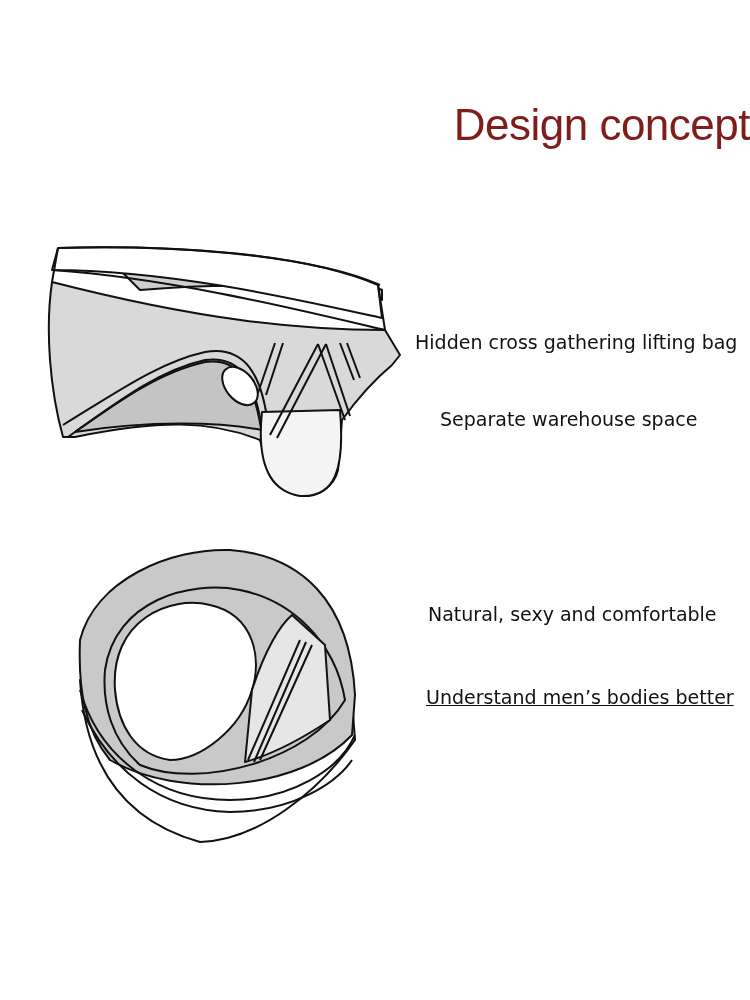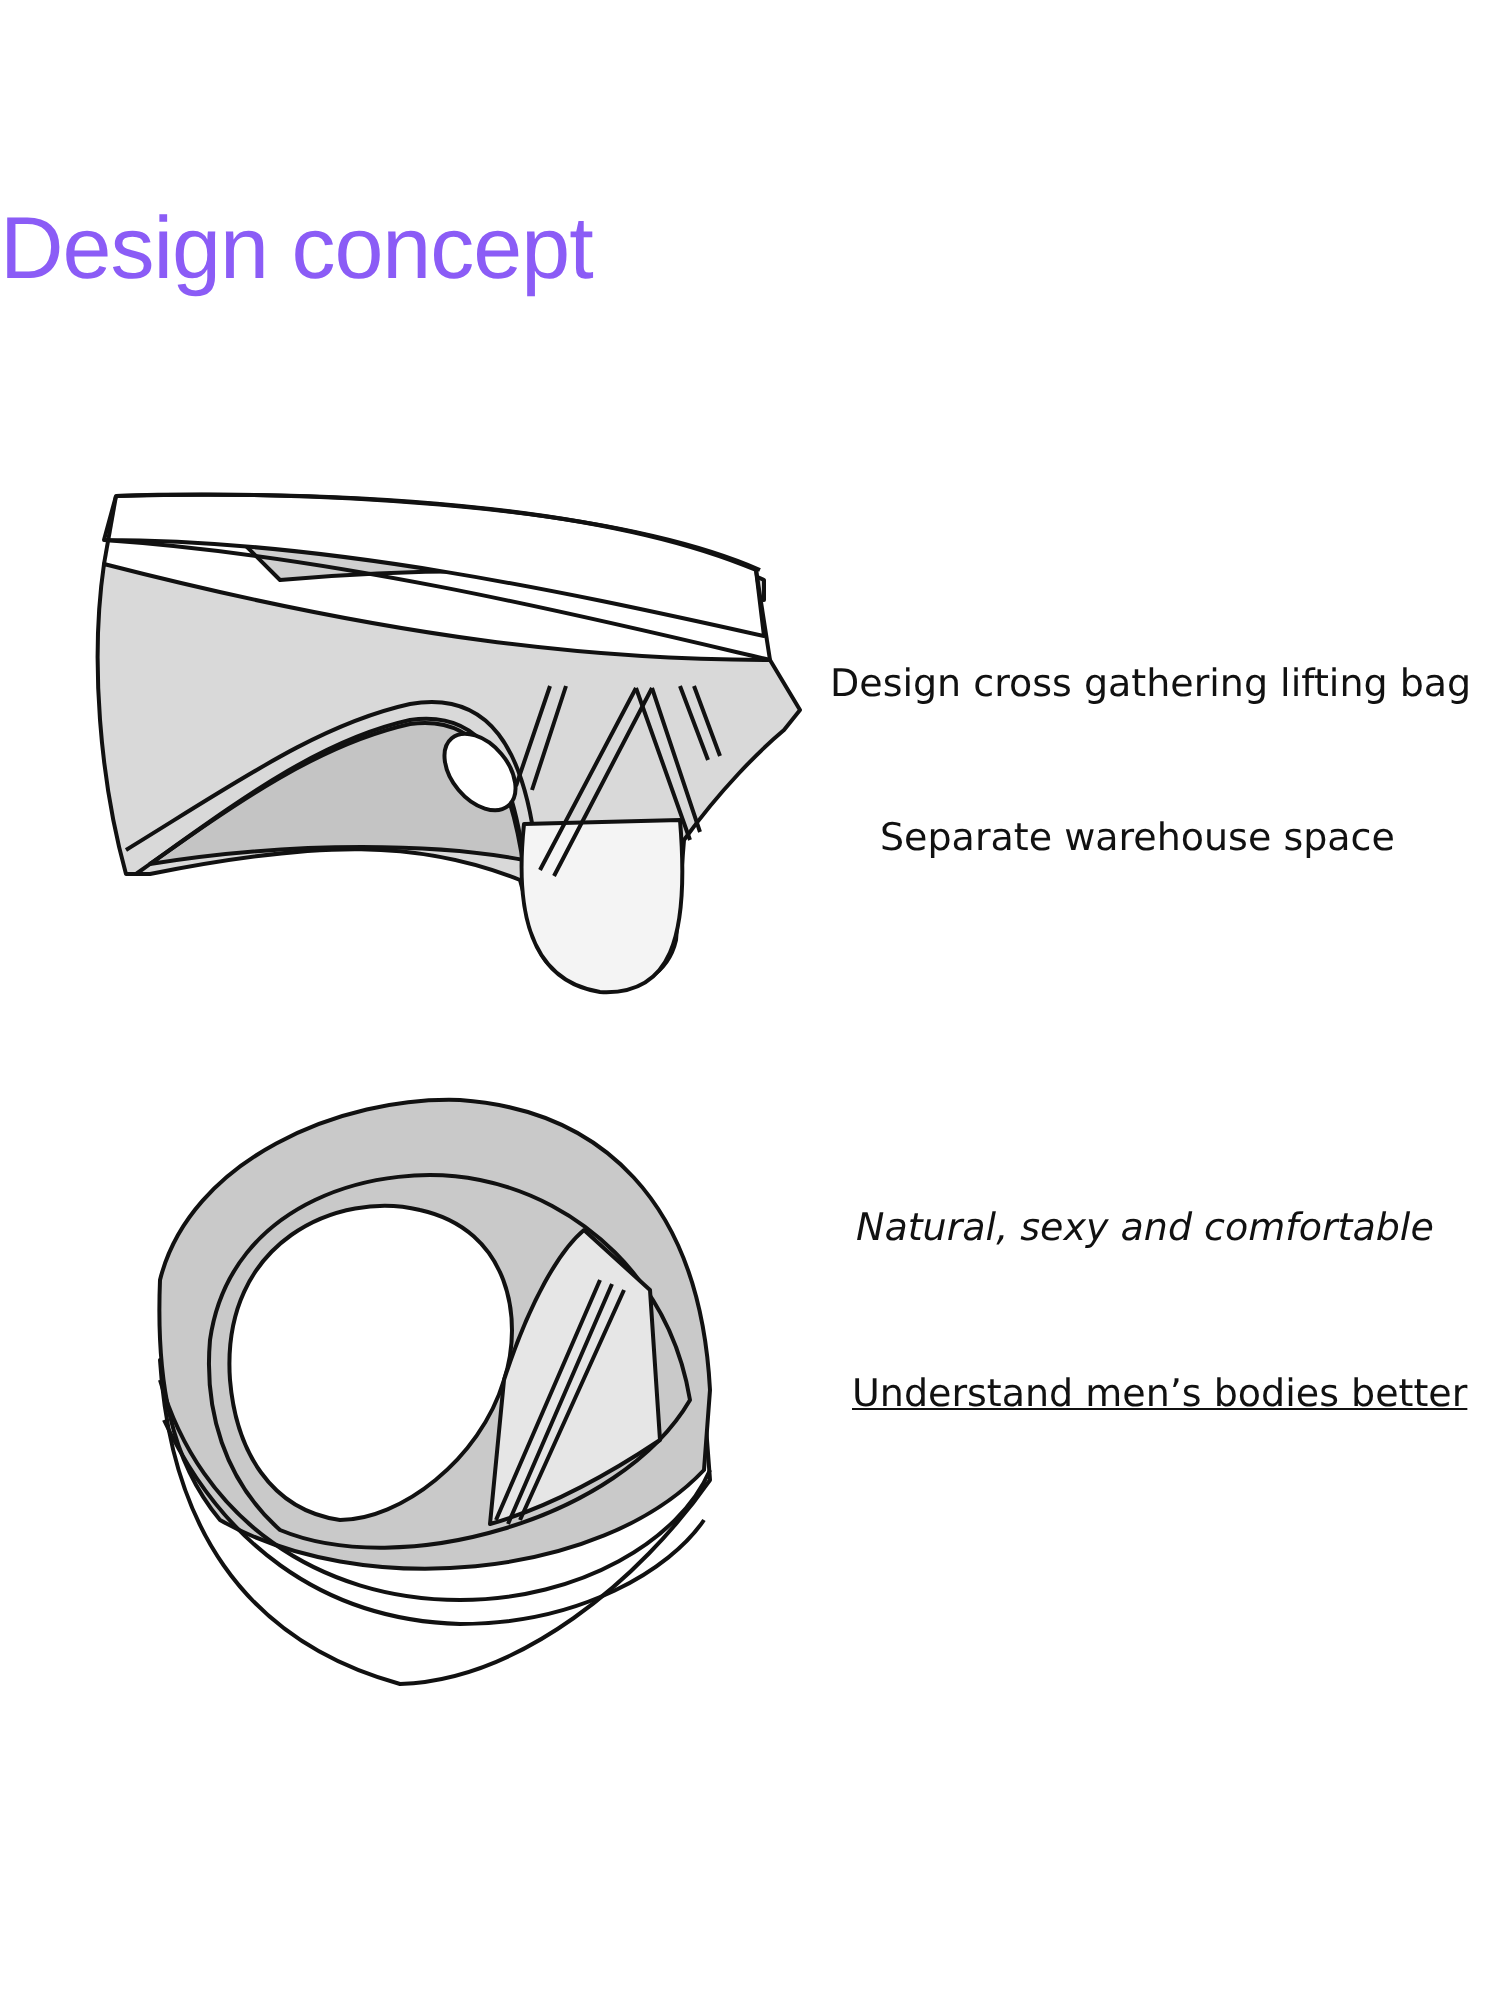--- a/index.html
+++ b/index.html
@@ -1,19 +1,19 @@
 <!DOCTYPE html>
 <html><head>
 <meta charset="utf-8">
 <style>
   html, body { margin:0; padding:0; background:#ffffff; }
   body { width:750px; height:1000px; position:relative; overflow:hidden;
          font-family:"Liberation Sans", sans-serif; color:#111; }
-  .title { position:absolute; left:0; width:750px; top:100px; text-align:left;
-           font-family:"Liberation Sans", sans-serif; font-size:44px; font-weight:400; color:#8b5cf6; letter-spacing:-0.5px; }
+  .title { position:absolute; left:0; width:750px; top:100px; text-align:right;
+           font-family:"Liberation Sans", sans-serif; font-size:44px; font-weight:400; color:#7f1d1d; letter-spacing:-0.5px; }
   .label { position:absolute; font-family:"DejaVu Sans", sans-serif; font-size:19px; color:#111; white-space:nowrap; }
   .illus { position:absolute; }
 </style>
 </head>
 <body>
 
 <div class="title">Design concept</div>
 
 <svg class="illus" style="left:40px; top:235px;" width="390" height="275" viewBox="40 235 390 275">
   <g stroke="#111" stroke-width="2" stroke-linejoin="round" fill="none">
@@ -56,16 +56,16 @@
     <path d="M115 690 C110 620 170 595 210 605 C255 615 262 660 252 690 C240 730 200 760 170 760 C135 755 118 725 115 690 Z" fill="#fff"></path>
 
     <path d="M252 690 C265 650 280 625 292 615 L325 645 L330 720 C300 740 270 755 245 762 Z" fill="#e6e6e6"></path>
     <path d="M300 640 L248 760 M306 642 L254 762 M312 645 L260 760"></path>
 
     <path d="M80 690 C100 760 160 800 230 800 C290 800 340 770 355 735"></path>
     <path d="M82 710 C110 770 160 810 230 812 C290 812 335 785 352 760"></path>
   </g>
 </svg>
 
-<div class="label" style="left:415px; top:331px;">Design cross gathering lifting bag</div>
+<div class="label" style="left:415px; top:331px;">Hidden cross gathering lifting bag</div>
 <div class="label" style="left:440px; top:408px;">Separate warehouse space</div>
-<div class="label" style="left:428px; top:603px;font-style:italic;">Natural, sexy and comfortable</div>
+<div class="label" style="left:428px; top:603px;">Natural, sexy and comfortable</div>
 <div class="label" style="left:426px; top:686px;text-decoration:underline;">Understand men’s bodies better</div>
 
 </body></html>

